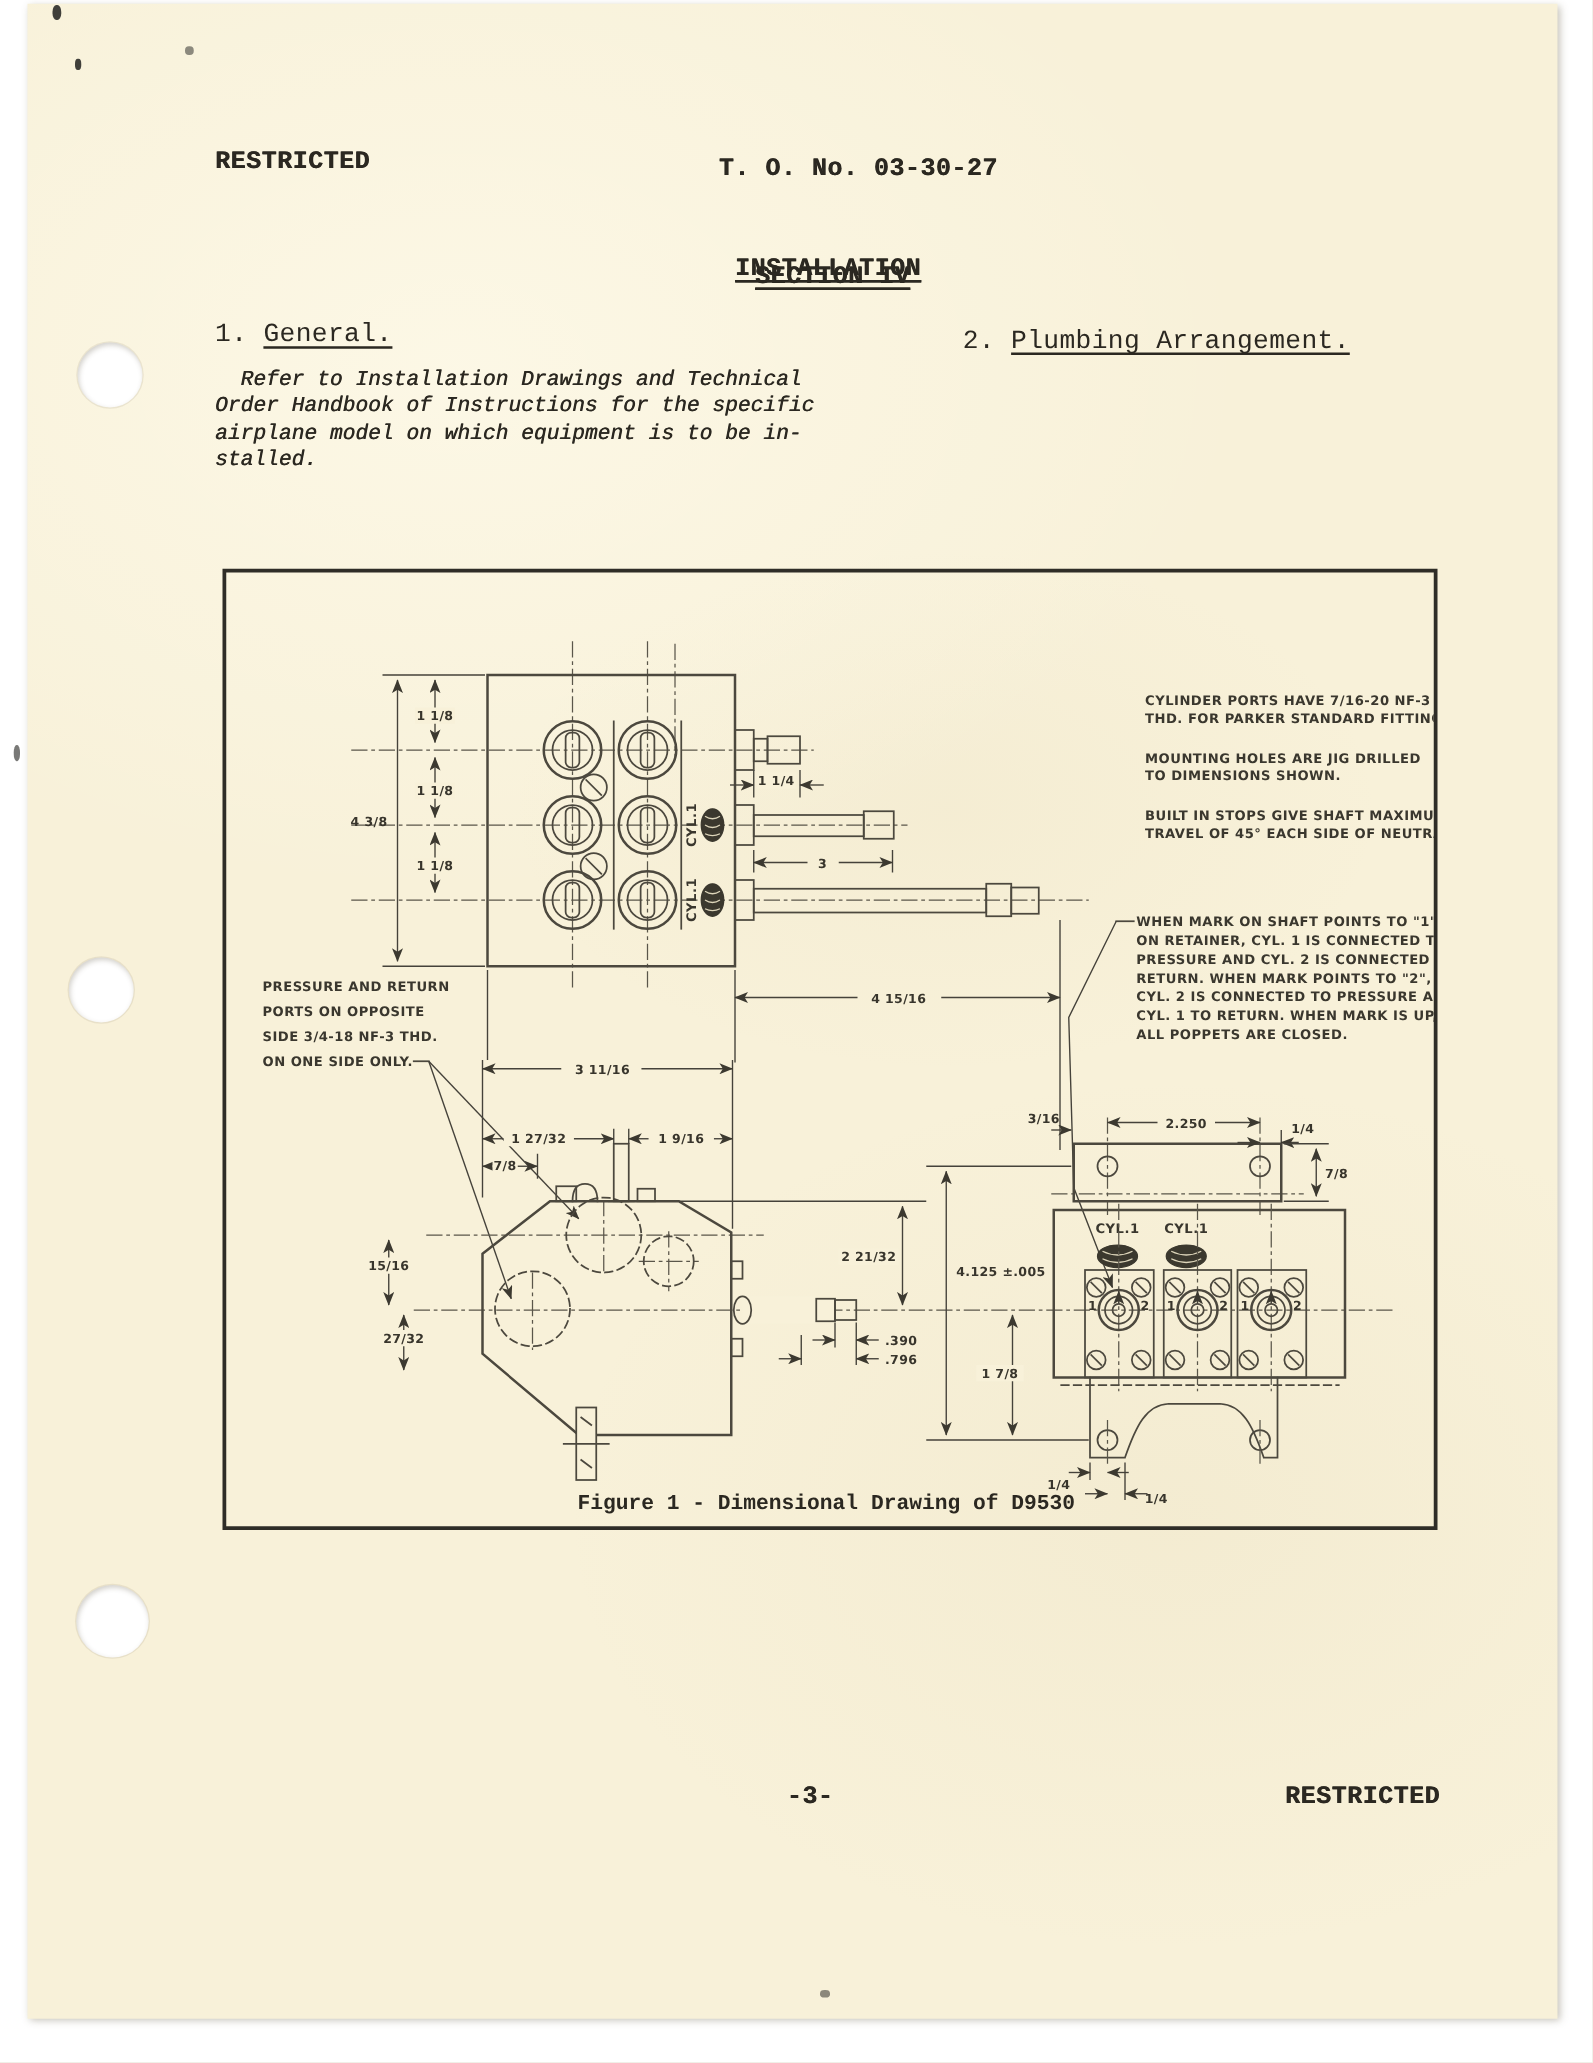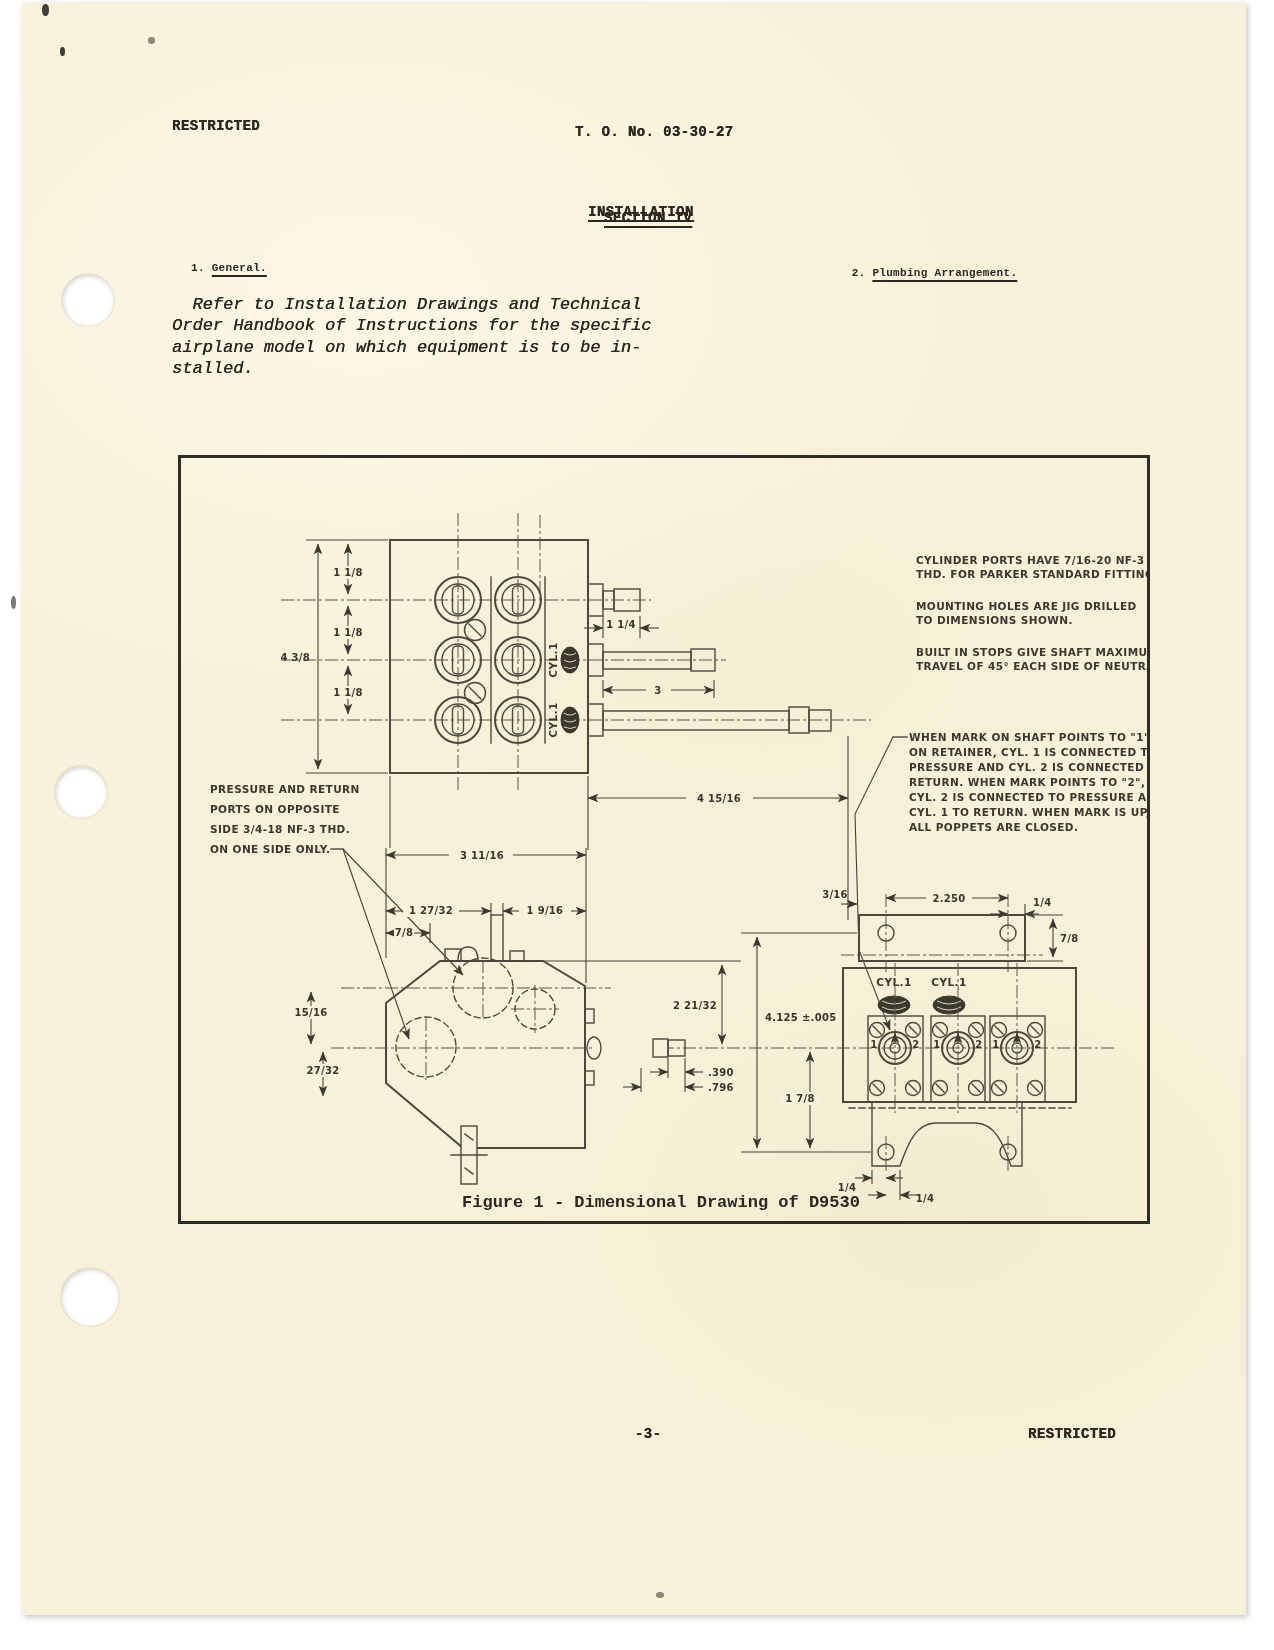--- a/index.html
+++ b/index.html
@@ -9,25 +9,25 @@
         background:
           radial-gradient(900px 600px at 28% 18%, rgba(255,252,238,.6), rgba(255,252,238,0) 70%),
           radial-gradient(700px 500px at 75% 75%, rgba(205,188,140,.10), rgba(205,188,140,0) 70%),
           radial-gradient(500px 300px at 60% 40%, rgba(205,188,140,.08), rgba(205,188,140,0) 70%),
           #f8f1d9;
         box-shadow:2px 2px 6px rgba(90,80,55,.35);}
   .punch{position:absolute;background:#ffffff;border-radius:50%;
          box-shadow:inset 1px 2px 4px rgba(80,70,50,.25), 0 0 0 1px rgba(120,110,85,.12);}
   .speck{position:absolute;background:#20201d;border-radius:45%;opacity:.85;}
   .tw{position:absolute;color:#2b2821;text-shadow:.35px 0 0 currentColor;}
-  .hdr{font-size:14px;letter-spacing:.4px;font-weight:bold;}
+  .hdr{font-size:20px;letter-spacing:.4px;font-weight:bold;}
   .ctr{text-align:center;}
   .ul{text-decoration:underline;text-underline-offset:4px;text-decoration-thickness:1.5px;}
   .col{position:absolute;color:#2b2821;font-size:17px;line-height:21.5px;}
-  .col .head{font-size:11px;font-weight:bold;letter-spacing:.3px;margin-left:19px;}
+  .col .head{font-size:21px;font-weight:normal;letter-spacing:.3px;}
   .col .body{margin:14px 0 0 0;white-space:pre-wrap;text-shadow:.3px 0 0 currentColor;font-style:italic;}
   .figbox{position:absolute;left:178px;top:455px;width:966px;height:763px;border:3px solid #2f2d27;}
   
   .ln{stroke:#4c483e;stroke-width:1.4;fill:none;stroke-linecap:square;}
   .lw{stroke-width:2;}
   .cl{stroke:#5a564a;stroke-width:1;fill:none;stroke-dasharray:13 3 3 3;}
   .dash{stroke-dasharray:6 4;}
   .dm{stroke:#45423a;stroke-width:1.1;fill:none;}
   .ann{font-family:"DejaVu Sans",sans-serif;font-size:10.5px;font-weight:bold;fill:#3a372e;letter-spacing:.4px;}
   .dt{font-family:"DejaVu Sans",sans-serif;font-size:10px;font-weight:bold;fill:#38352c;letter-spacing:.3px;}

